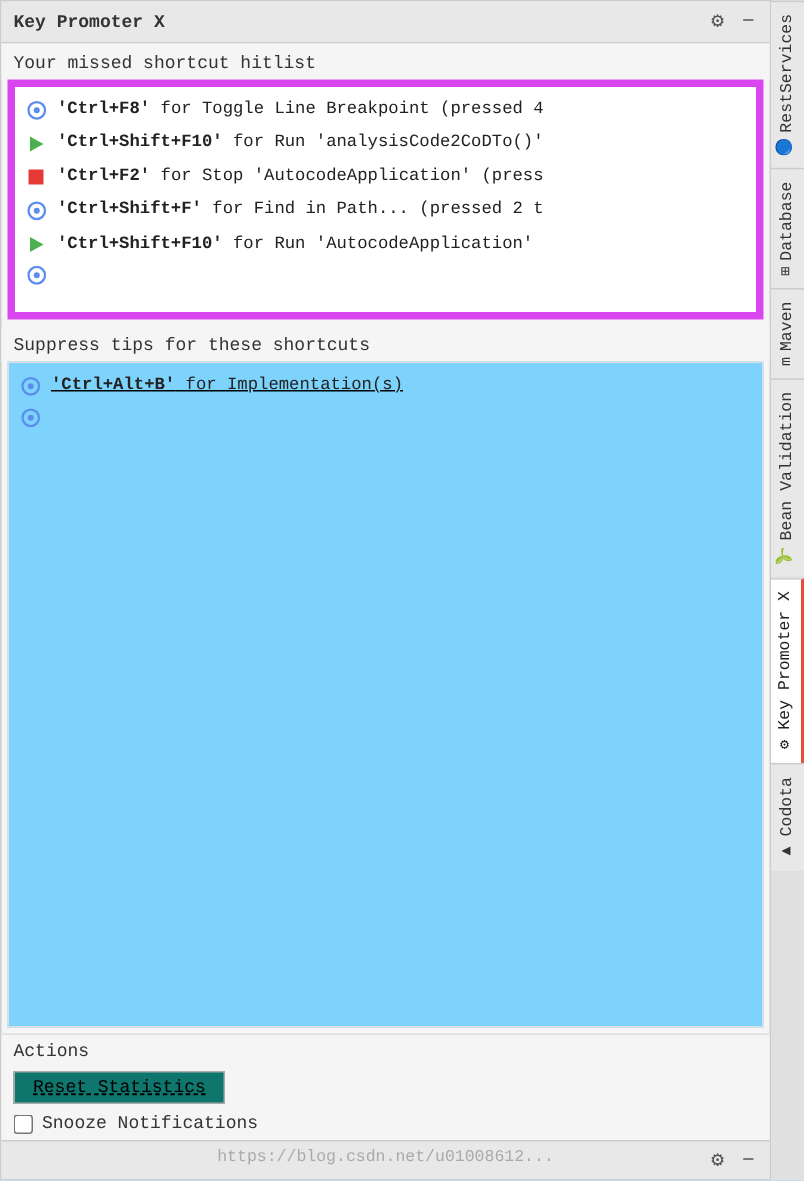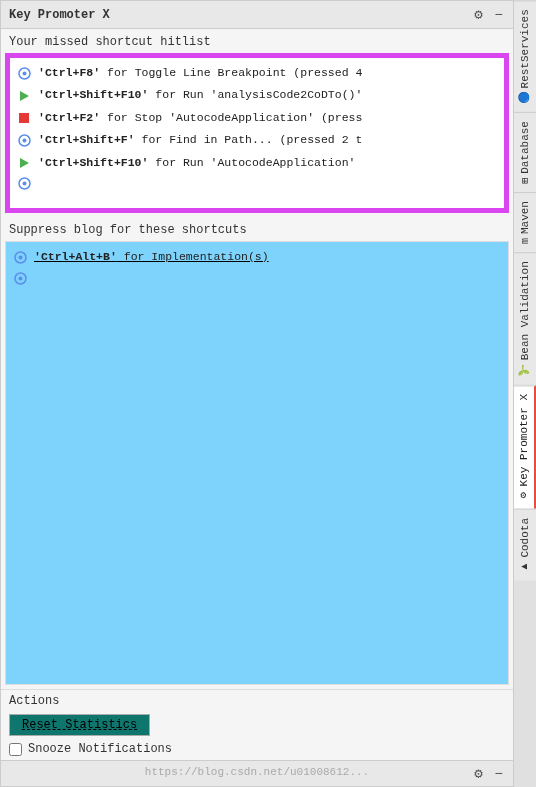--- a/index.html
+++ b/index.html
@@ -276,21 +276,21 @@
         <div class="shortcut-item">
           <span class="icon">
             <svg width="13" height="13" viewBox="0 0 13 13">
               <circle cx="6.5" cy="6.5" r="5.5" fill="none" stroke="#5a8dee" stroke-width="1.5"></circle>
         <circle cx="6.5" cy="6.5" r="2" fill="#5a8dee"></circle>
             </svg>
           </span>
         </div>
       </div>
 
-    <div class="section-label">Suppress blog for these shortcuts</div>
+    <div class="section-label">Suppress tips for these shortcuts</div>
     <div class="suppress-list">
 
     <div class="shortcut-item">
           <span class="icon">
             <svg width="13" height="13" viewBox="0 0 13 13">
               <circle cx="6.5" cy="6.5" r="5.5" fill="none" stroke="#5a8dee" stroke-width="1.5"></circle>
       <circle cx="6.5" cy="6.5" r="2" fill="#5a8dee"></circle>
             </svg>
           </span>
           <span><b>'Ctrl+Alt+B'</b> for Implementation(s)</span>

